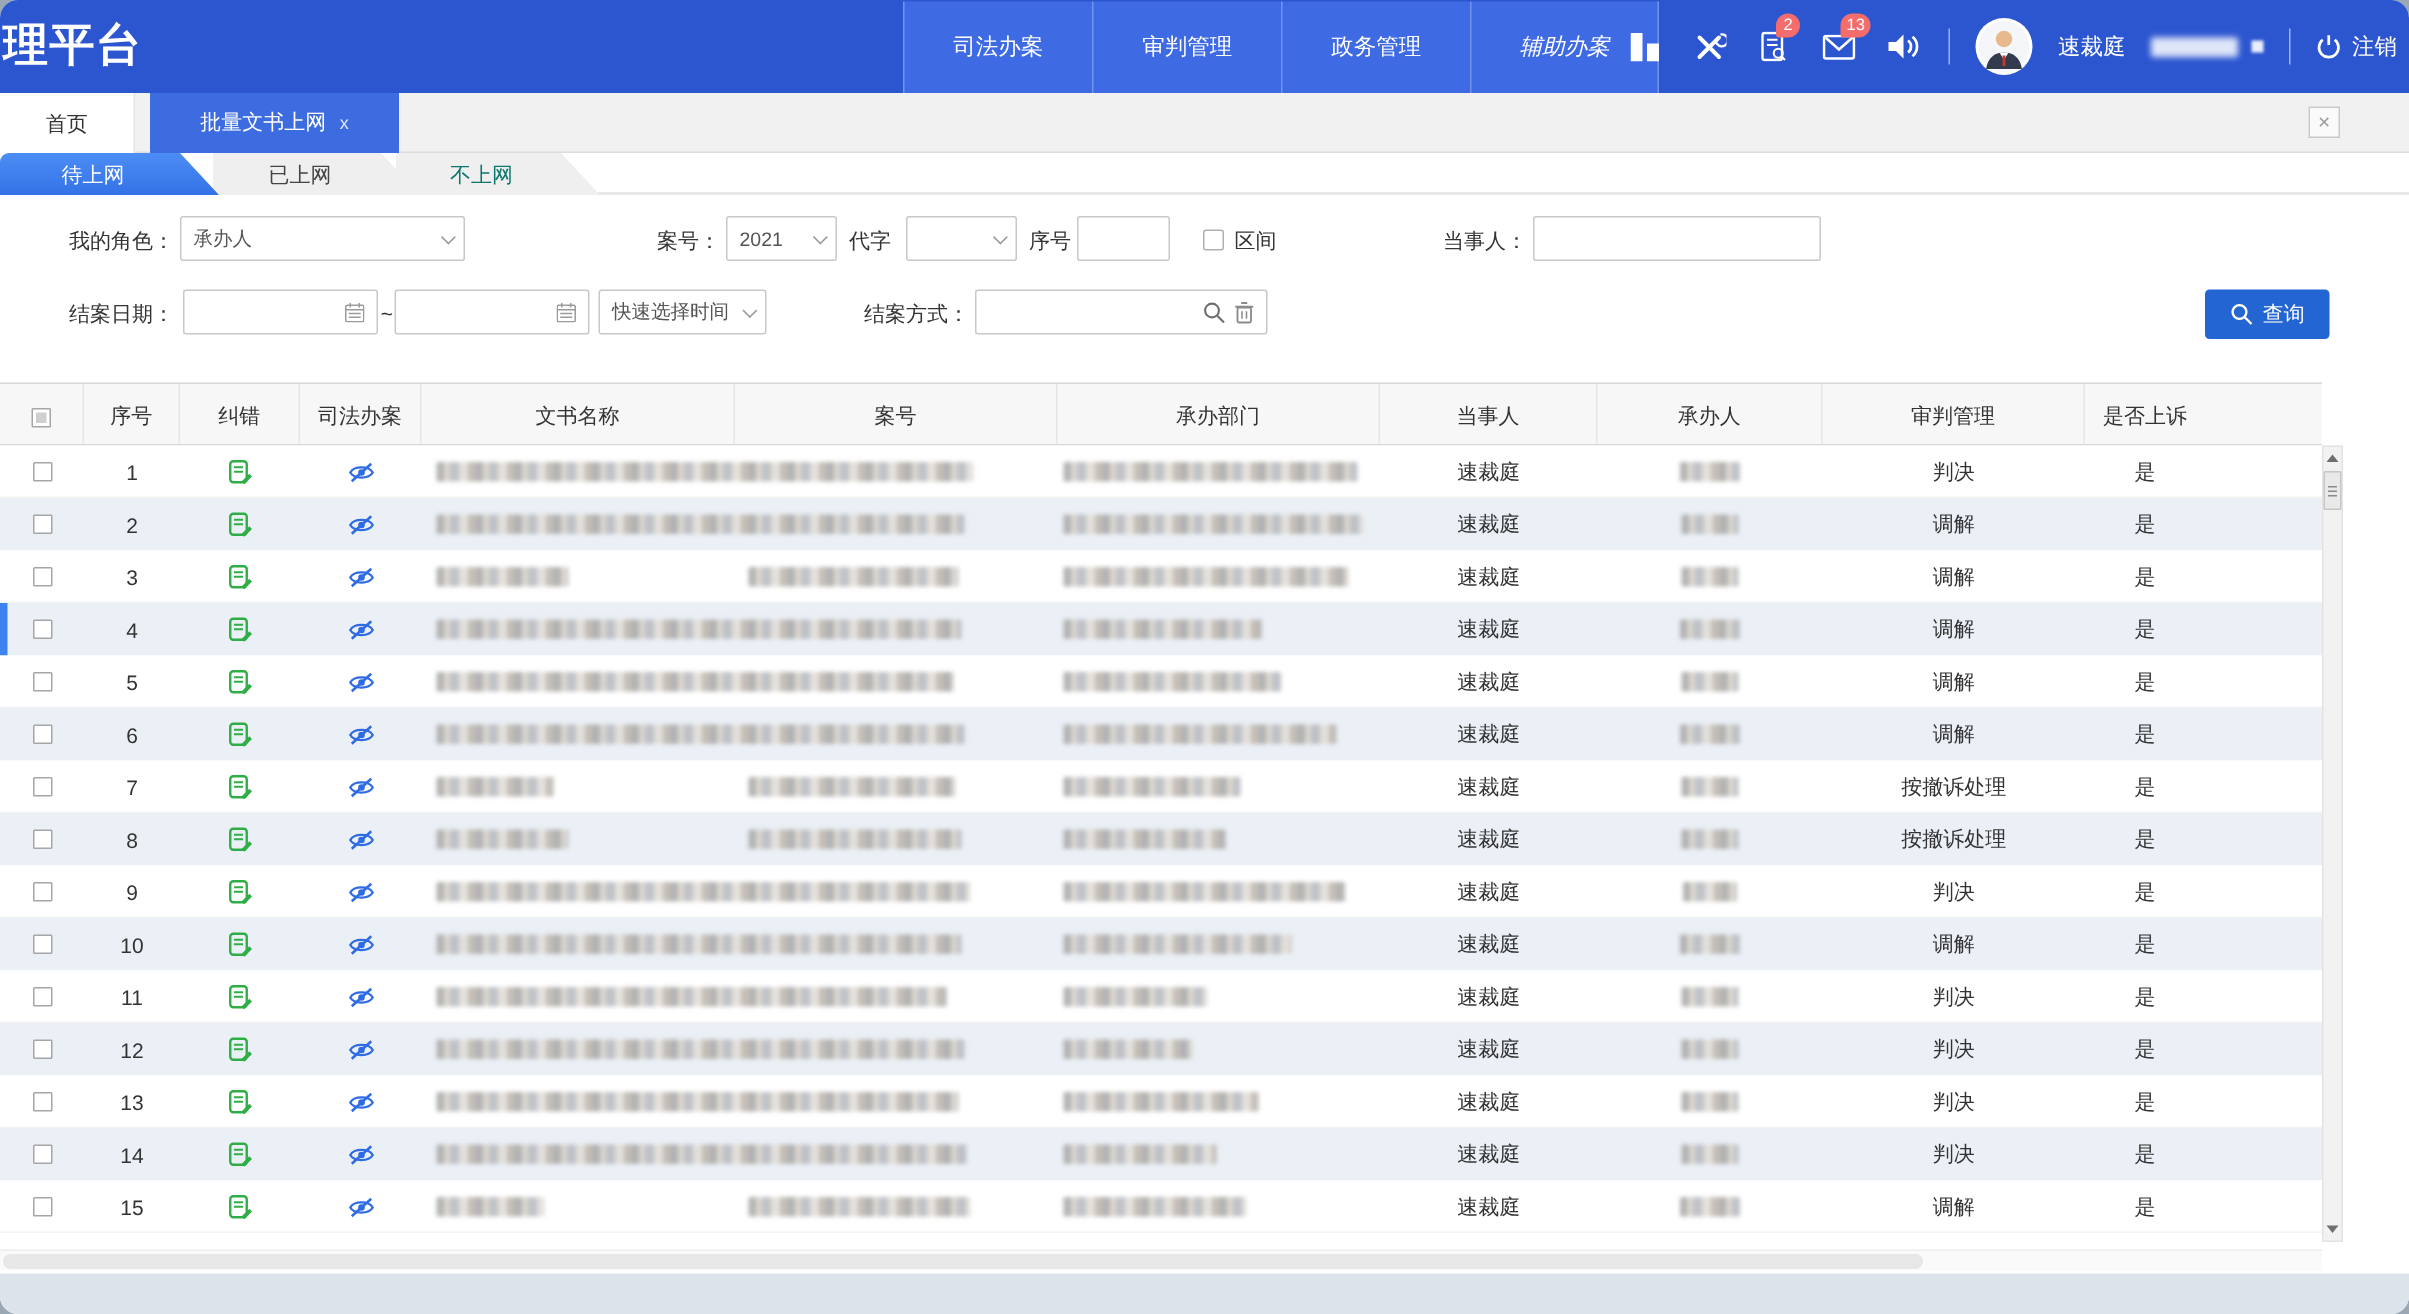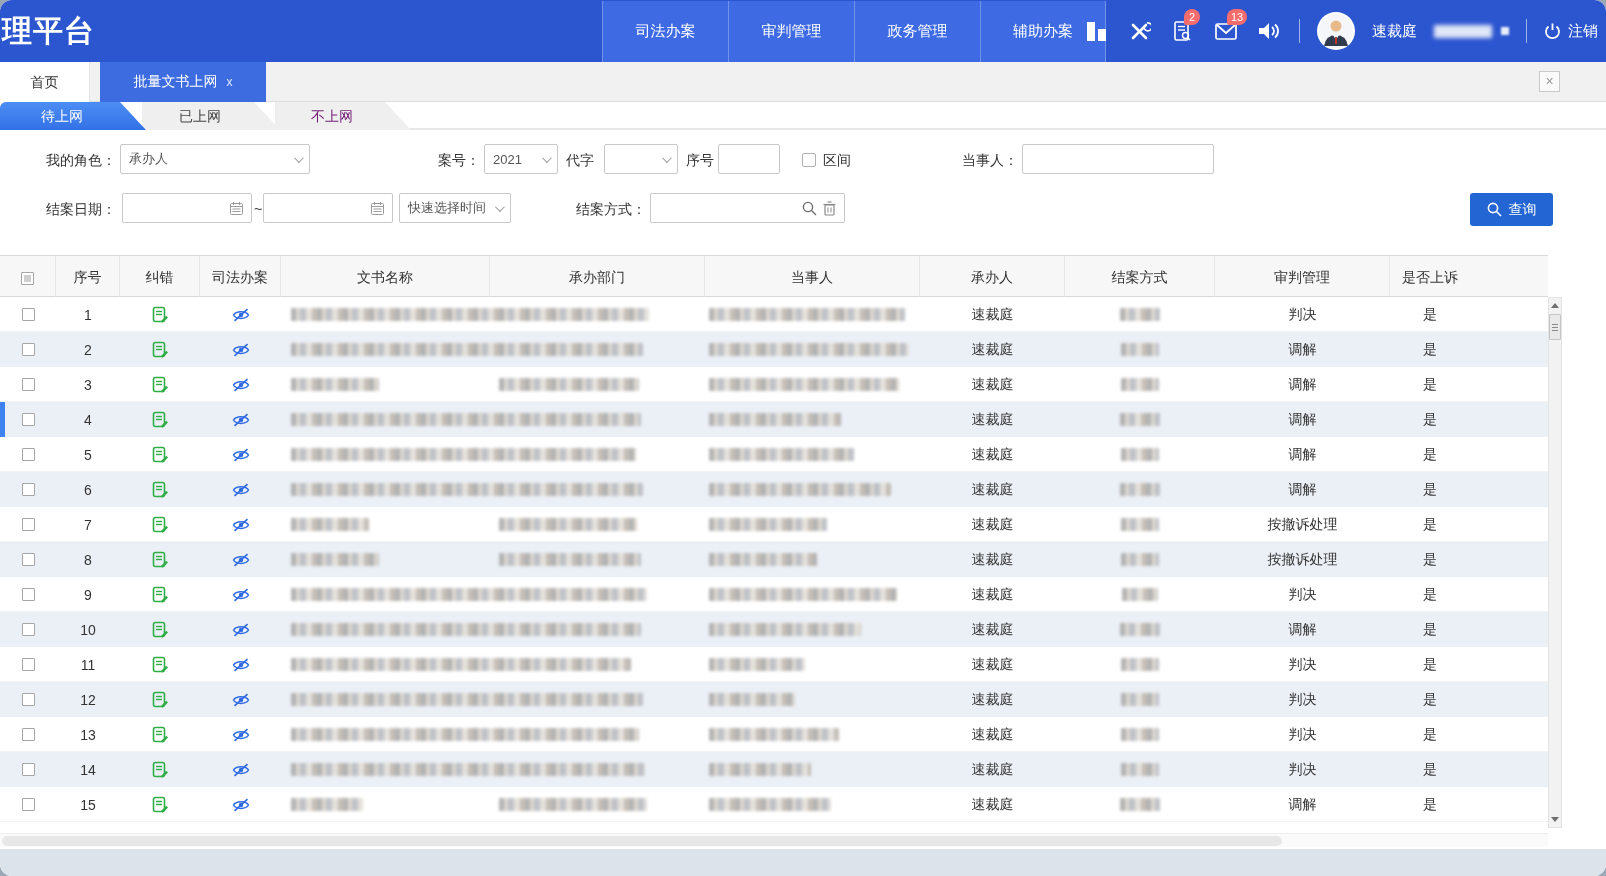--- a/index.html
+++ b/index.html
@@ -4,21 +4,21 @@
 <style>
   * { margin:0; padding:0; box-sizing:border-box; }
   body { background:#9aa7b4; font-family:"Liberation Sans","DejaVu Sans",sans-serif; }
   .window { position:relative; width:1606px; height:876px; background:#fff; overflow:hidden;border-radius:12px; }
 
   
   .topbar { position:absolute; left:0; top:0; width:1606px; height:62px; background:#2c56d0; display:flex; align-items:center; }
   .logo { position:absolute; left:2px; top:0; height:62px; line-height:62px; color:#fff; font-size:30px; font-weight:bold; letter-spacing:1px; }
   .mainnav { position:absolute; left:590px; top:1px; height:61px; display:flex;padding-left:12px; }
   .nav-item { width:126px; height:61px; background:#3e6ae4; color:#fff; font-size:15px; display:flex; align-items:center; justify-content:center; border-left:1px solid rgba(255,255,255,.28); cursor:pointer; }
-  .nav-item:last-child { border-right:1px solid rgba(255,255,255,.28); }
+  .nav-item:last-child { border-right:1px solid rgba(255,255,255,.28);font-style:italic; }
   .hdr-right { position:absolute; right:8px; top:0; height:62px; display:flex; align-items:center; gap:17px; color:#fff; }
   .hicon { position:relative; width:26px; height:26px; display:flex; align-items:center; justify-content:center; cursor:pointer; }
   .badge { position:absolute; top:-9px; left:14px; min-width:16px; height:16px; padding:0 4px; background:#f56c6c; border-radius:8px 8px 8px 2px; color:#fff; font-size:11px; line-height:16px; text-align:center; }
   .vdiv { width:1px; height:24px; background:rgba(255,255,255,.55); }
   .avatar { width:38px; height:38px; border-radius:50%; background:#fff; display:flex; align-items:center; justify-content:center; overflow:hidden; cursor:pointer; }
   .user-dept { font-size:15px; }
   .user-name-blur { width:58px; height:13px; background:rgba(255,255,255,.85); filter:blur(2px); border-radius:1px; }
   .user-name-dot { width:8px; height:8px; background:rgba(255,255,255,.9); filter:blur(1px); margin-left:-8px; }
   .logout { display:flex; align-items:center; gap:7px; font-size:15px; cursor:pointer; }
 
@@ -30,21 +30,21 @@
   .win-close { position:absolute; left:1539px; top:9px; width:21px; height:21px; border:1px solid #c9c9c9; background:#fafafa; color:#9a9a9a; font-size:14px; line-height:19px; text-align:center; cursor:pointer; }
 
   
   .subtabs { position:absolute; left:0; top:102px; width:1606px; height:28px; background:#fff; border-bottom:2px solid #e8e8e8; }
   .subtab { position:absolute; top:0; height:28px; font-size:14px; line-height:28px; text-align:center; cursor:pointer; }
   .subtab .shape { position:absolute; inset:0; }
   .subtab span.lbl { position:relative; z-index:2; display:block; padding-right:22px; }
   .subtab-0 { left:0; width:146px; z-index:3; color:#fff; }
   .subtab-0 .shape { background:linear-gradient(#4c8df5,#3372e6); clip-path:polygon(0 0, calc(100% - 26px) 0, 100% 100%, 0 100%); border-top-left-radius:6px; }
   .subtab-1 { left:142px; width:138px; z-index:2; color:#444; }
-  .subtab-2 { left:275px; width:136px; z-index:1; color:#701a75; }
+  .subtab-2 { left:264px; width:136px; z-index:1; color:#0f766e; }
   .subtab-1 .shape, .subtab-2 .shape { background:#efefef; clip-path:polygon(0 0, calc(100% - 26px) 0, 100% 100%, 0 100%); }
 
   
   .filters { position:absolute; left:0; top:130px; width:1606px; height:125px; background:#fff; }
   .flabel { position:absolute; height:32px; line-height:32px; font-size:14px; color:#333; text-align:right; }
   .fselect, .finput { position:absolute; height:30px; top:0; border:1px solid #c8c8c8; border-radius:2px; background:#fff; font-size:13px; color:#555; display:flex; align-items:center; padding:0 8px; cursor:pointer; }
   .finput { cursor:text; }
   .chev { width:7px; height:7px; border-right:1.5px solid #999; border-bottom:1.5px solid #999; transform:rotate(45deg) translateY(-2px); margin-left:auto; }
   .frow1 { position:absolute; left:0; top:14px; width:1474px; height:32px; }
   .frow2 { position:absolute; left:0; top:63px; width:1606px; height:33px; }
@@ -267,24 +267,24 @@
       </div>
     </div>
   </div>
 
   <div class="thead">
     <div class="th"><span class="cb hdr" style="vertical-align:middle;"></span></div>
     <div class="th">序号</div>
     <div class="th">纠错</div>
     <div class="th">司法办案</div>
     <div class="th">文书名称</div>
+    <div class="th">案号</div>
     <div class="th">承办部门</div>
     <div class="th">当事人</div>
     <div class="th">承办人</div>
-    <div class="th">结案方式</div>
     <div class="th">审判管理</div>
     <div class="th">是否上诉</div>
   </div>
 
   <div class="tbody" id="table-body">
       <div class="trow">
       <div class="td">
           <span class="cb"></span>
         </div>
       <div class="td">1</div>

